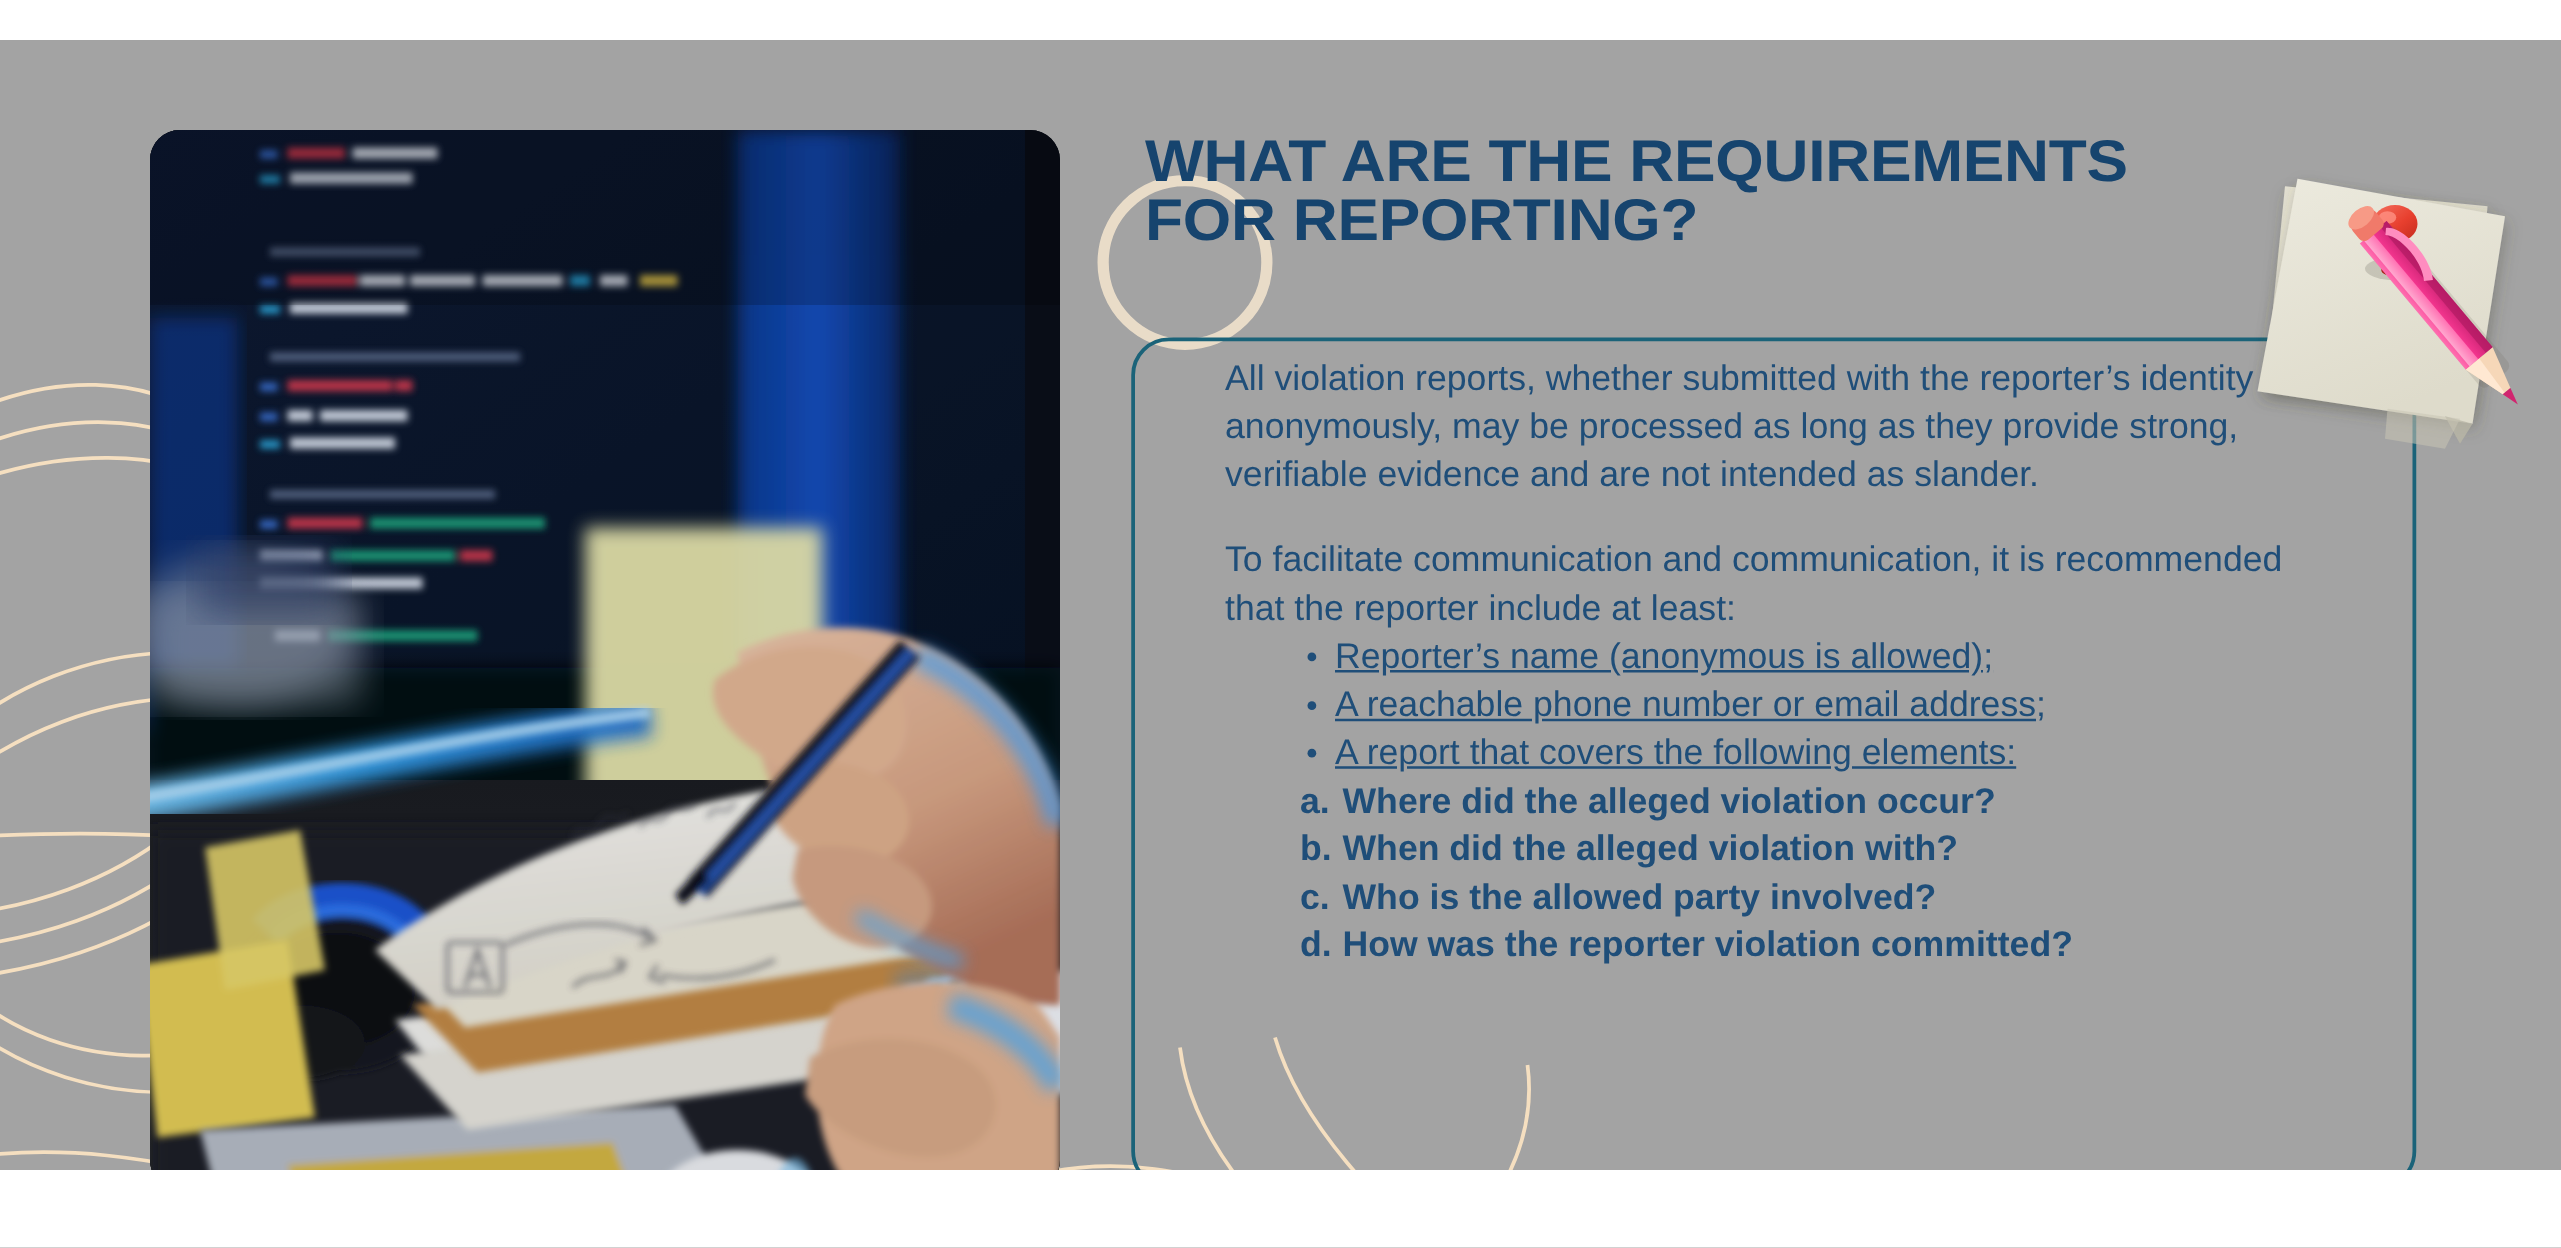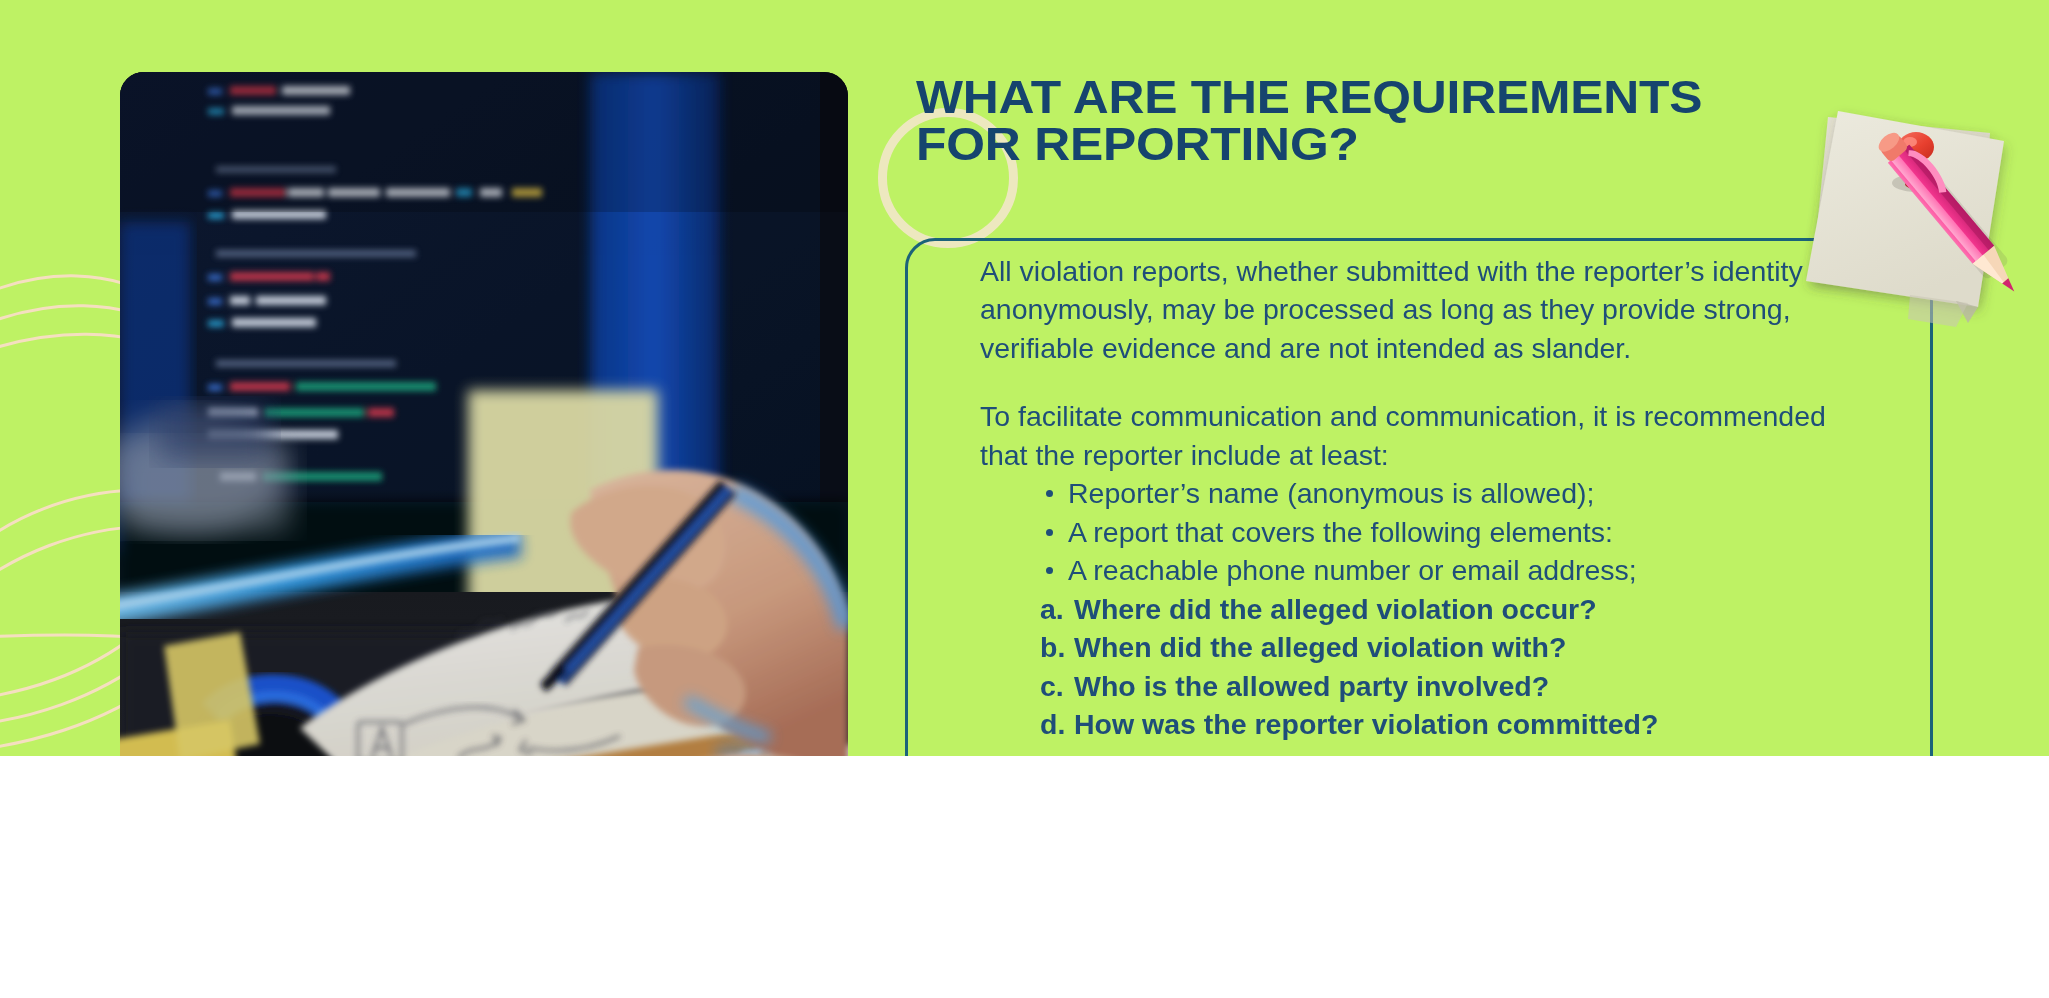--- a/index.html
+++ b/index.html
@@ -3,24 +3,25 @@
 <meta charset="utf-8">
 <style>
   html, body {
     margin: 0;
     padding: 0;
     background: #ffffff;
   }
   .page {
     position: relative;
     width: 2049px;
-    height: 756px;
-    background: #bef264;
+    height: 904px;
+    background: #a3a3a3;
     overflow: hidden;
     font-family: "Liberation Sans", sans-serif;
+    margin-top: 32px;
   }
 
   
   .bg-swirls {
     position: absolute;
     left: 0; top: 0;
     width: 2049px; height: 998px;
     pointer-events: none;
     z-index: 0;
   }
@@ -112,20 +113,21 @@
   ul.bullets {
     margin: 0;
     padding: 0 0 0 66px;
     list-style: none;
   }
   ul.bullets > li {
     position: relative;
     padding-left: 22px;
     margin: 0;
     line-height: 1.35;
+    text-decoration: underline;
   }
   ul.bullets > li::before {
     content: "";
     position: absolute;
     left: 0;
     top: 16px;
     width: 7px;
     height: 7px;
     border-radius: 50%;
     background: #1f4e79;
@@ -398,22 +400,22 @@
     <div class="card-body">
 
       <p>All violation reports, whether submitted with the reporter’s identity or anonymously, may be processed as long as they provide strong, verifiable evidence and are not intended as slander.</p>
 
       <div class="para-gap"></div>
 
       <p>To facilitate communication and communication, it is recommended that the reporter include at least:</p>
 
       <ul class="bullets">
         <li>Reporter’s name (anonymous is allowed);</li>
+        <li>A reachable phone number or email address;</li>
         <li>A report that covers the following elements:</li>
-        <li>A reachable phone number or email address;</li>
       </ul>
 
       <ol class="subitems">
         <li>Where did the alleged violation occur?</li>
         <li>When did the alleged violation with?</li>
         <li>Who is the allowed party involved?</li>
         <li>How was the reporter violation committed?</li>
       </ol>
 
     </div>

